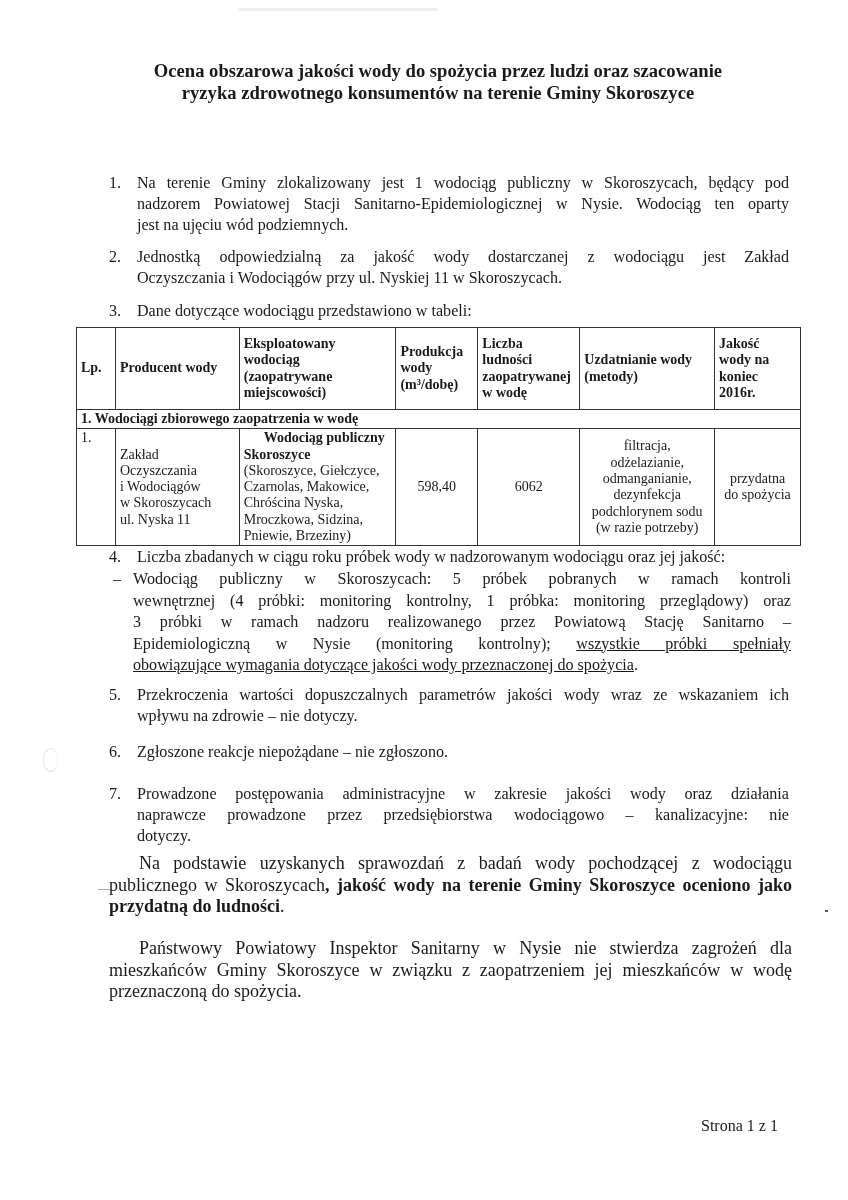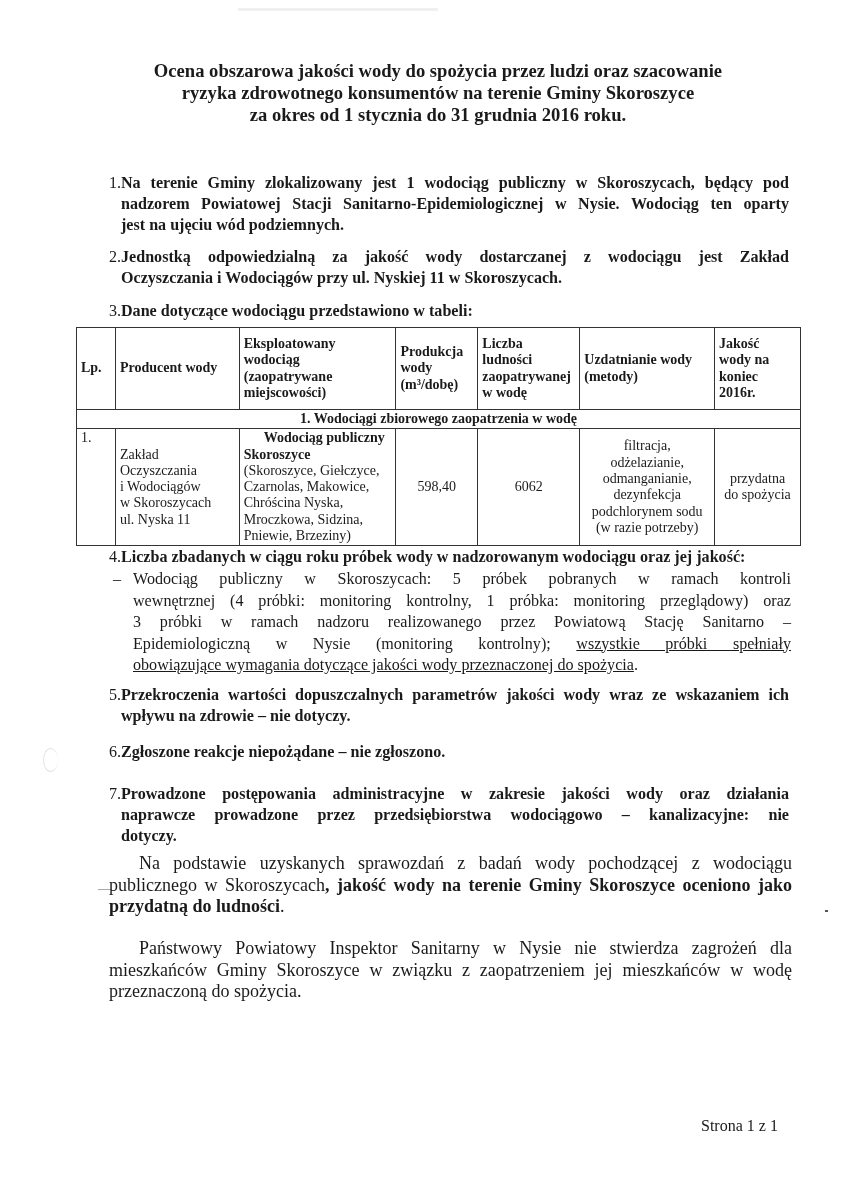--- a/index.html
+++ b/index.html
@@ -15,33 +15,33 @@
   .title {
     position: absolute; left: 100px; top: 60px; width: 660px;
     text-align: center; font-weight: bold; font-size: 18.6px; line-height: 22px;
   }
   .title div { white-space: nowrap; }
   .item {
     position: absolute; left: 101px; width: 680px;
     font-size: 16.1px; line-height: 21px; text-align: justify;
   }
   .item .num { position: absolute; left: 0; top: 0; }
-  .item .body { margin-left: 12px; font-weight: bold; }
+  .item .body { margin-left: 28px; }
   .justify-line { text-align: justify; text-align-last: justify; }
   .last-line { text-align: left; }
   table.wt {
     position: absolute; left: 68px; top: 327px; width: 725px;
     border-collapse: collapse; font-size: 14px; line-height: 16.3px;
   }
   table.wt td, table.wt th {
     border: 1.2px solid #333; padding: 1px 4px; vertical-align: middle;
   }
   table.wt th { font-weight: bold; text-align: left; }
   .c { text-align: center; }
-  .section-row td { text-align: center; font-weight: bold; padding: 0 4px; }
+  .section-row td { text-align: left; font-weight: bold; padding: 0 4px; }
   .sub {
     position: absolute; left: 125px; width: 658px;
     font-size: 16.1px; line-height: 21.5px;
   }
   .sub .dash { position: absolute; left: -20px; top: 0; }
   .u { text-decoration: underline; }
   .para {
     position: absolute; left: 101px; width: 683px;
     font-size: 18px; line-height: 21.5px;
   }
@@ -64,21 +64,20 @@
 <div class="page">
 
   <div class="mark-top"></div>
   <div class="mark-left"></div>
   <div class="mark-dash"></div>
   <div class="mark-right"></div>
 
   <div class="title">
     <div>Ocena obszarowa jakości wody do spożycia przez ludzi oraz szacowanie</div>
     <div>ryzyka zdrowotnego konsumentów na terenie Gminy Skoroszyce</div>
-    <div>za okres od 1 stycznia do 31 grudnia 2016 roku.</div>
   </div>
 
   <div class="item" style="top:172px;">
     <span class="num">1.</span>
     <div class="body">
       <div class="justify-line">Na terenie Gminy zlokalizowany jest 1 wodociąg publiczny w Skoroszycach, będący pod</div>
       <div class="justify-line">nadzorem Powiatowej Stacji Sanitarno-Epidemiologicznej w Nysie. Wodociąg ten oparty</div>
       <div class="last-line">jest na ujęciu wód podziemnych.</div>
     </div>
   </div>

